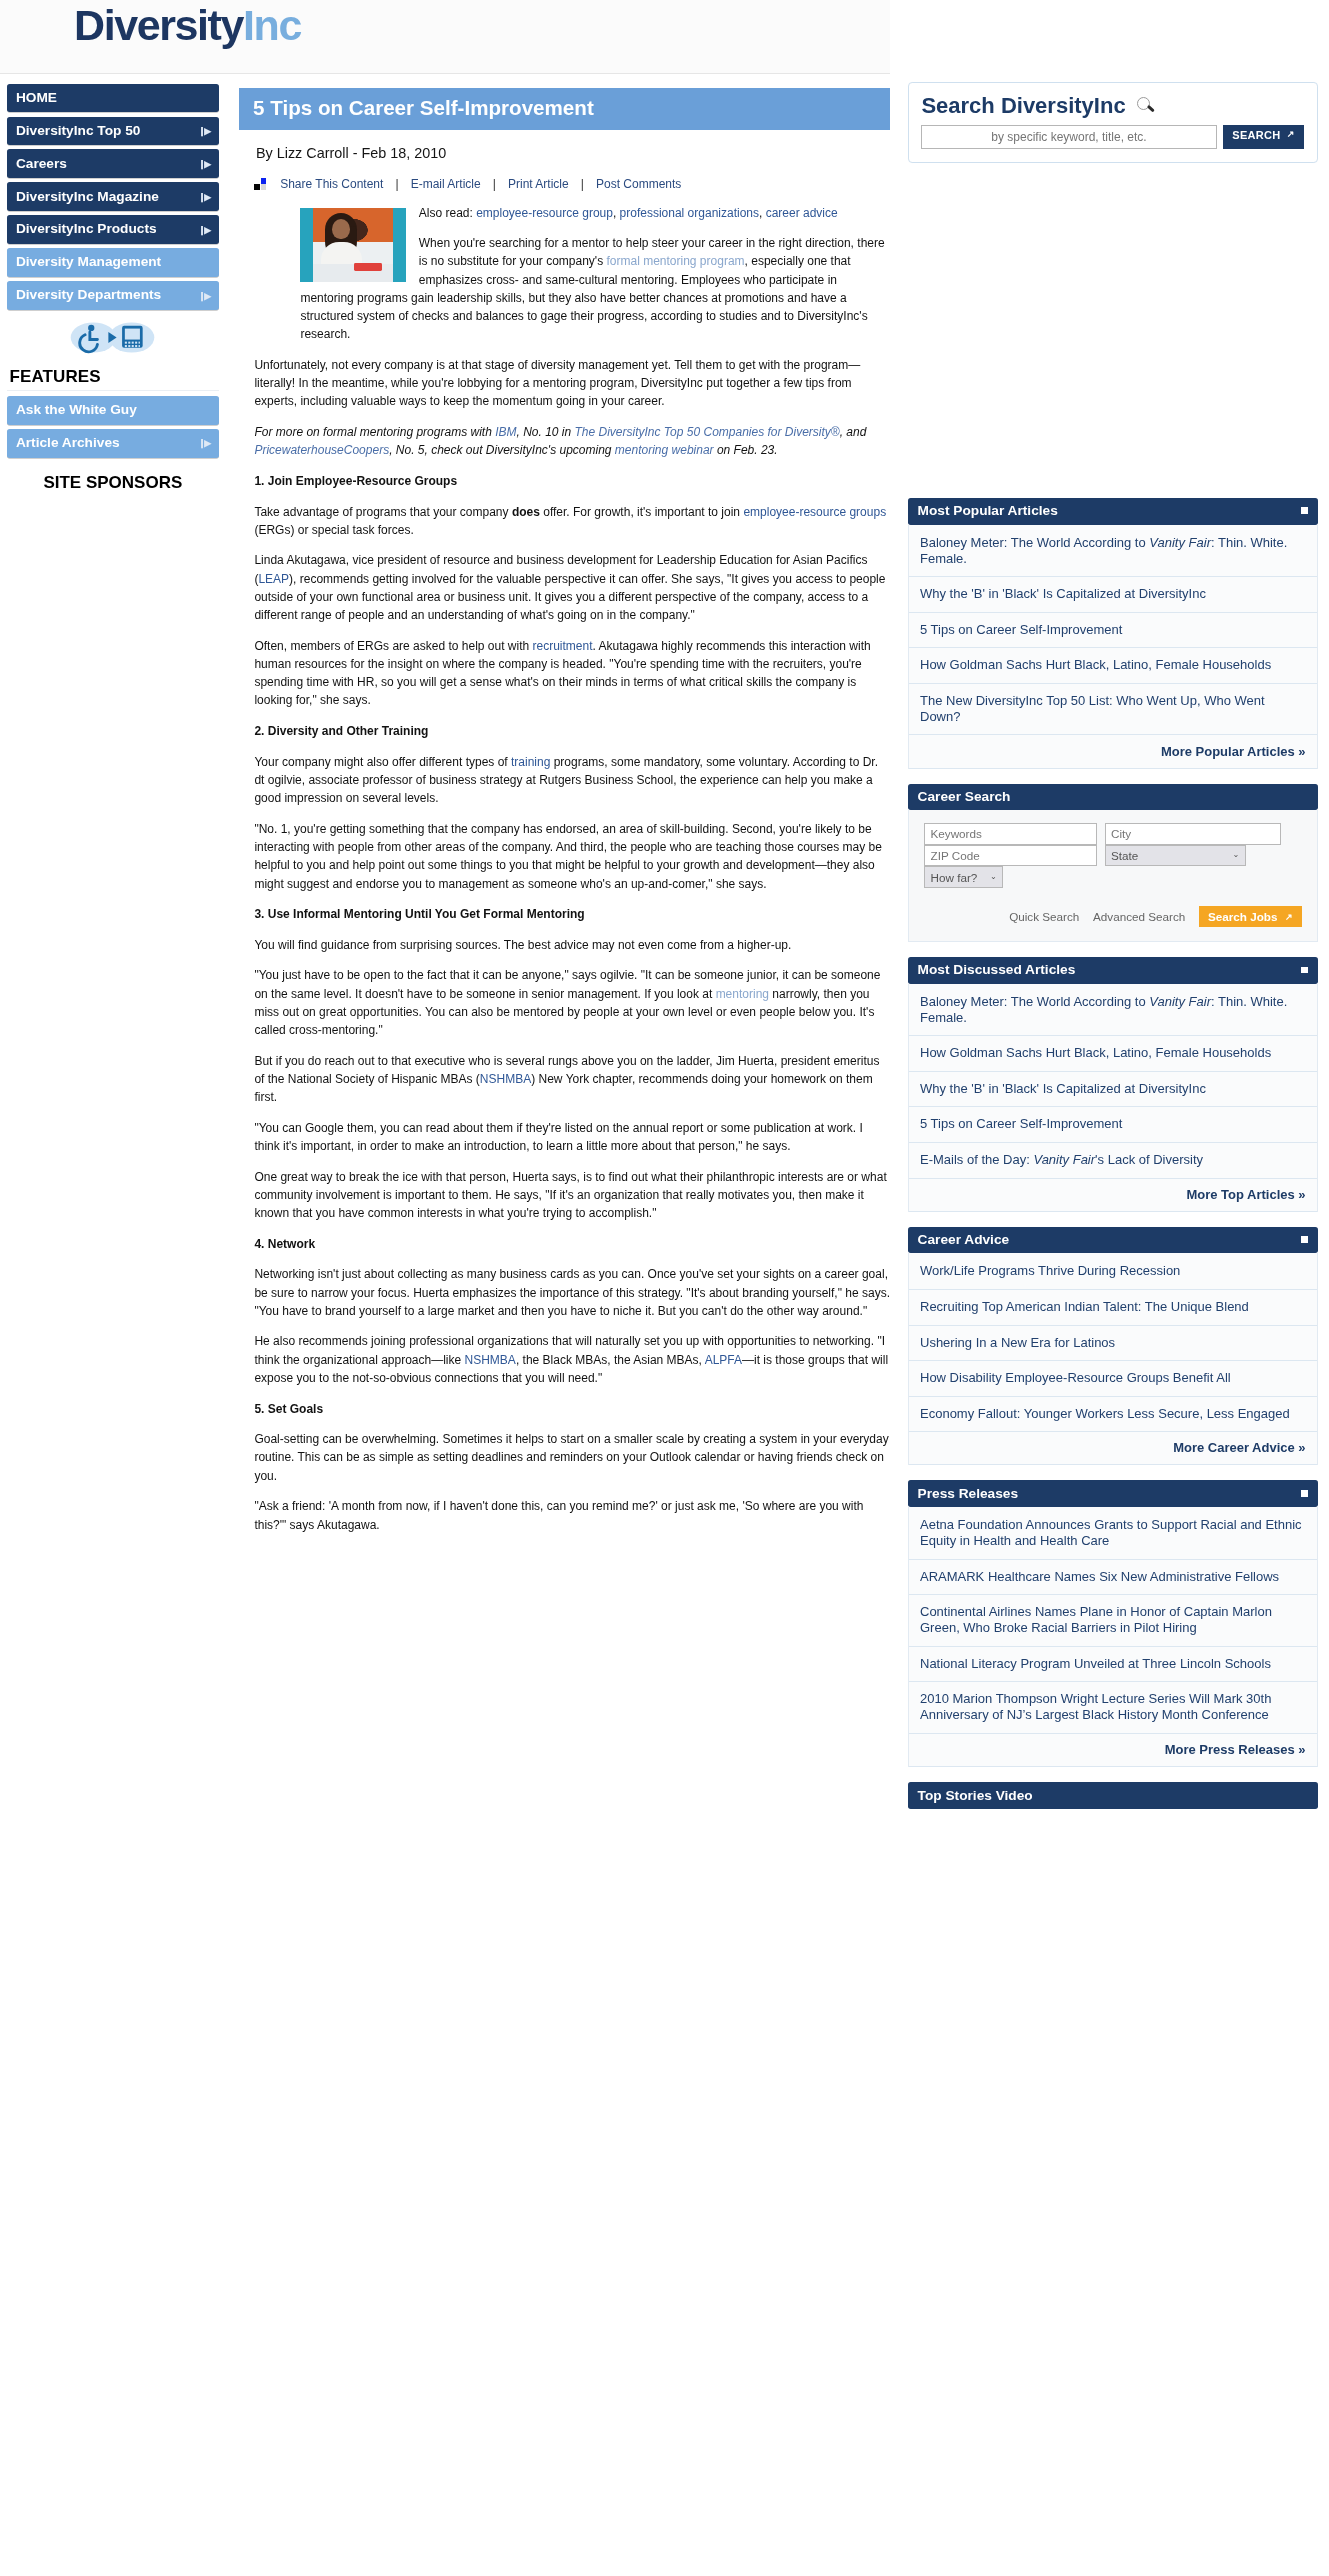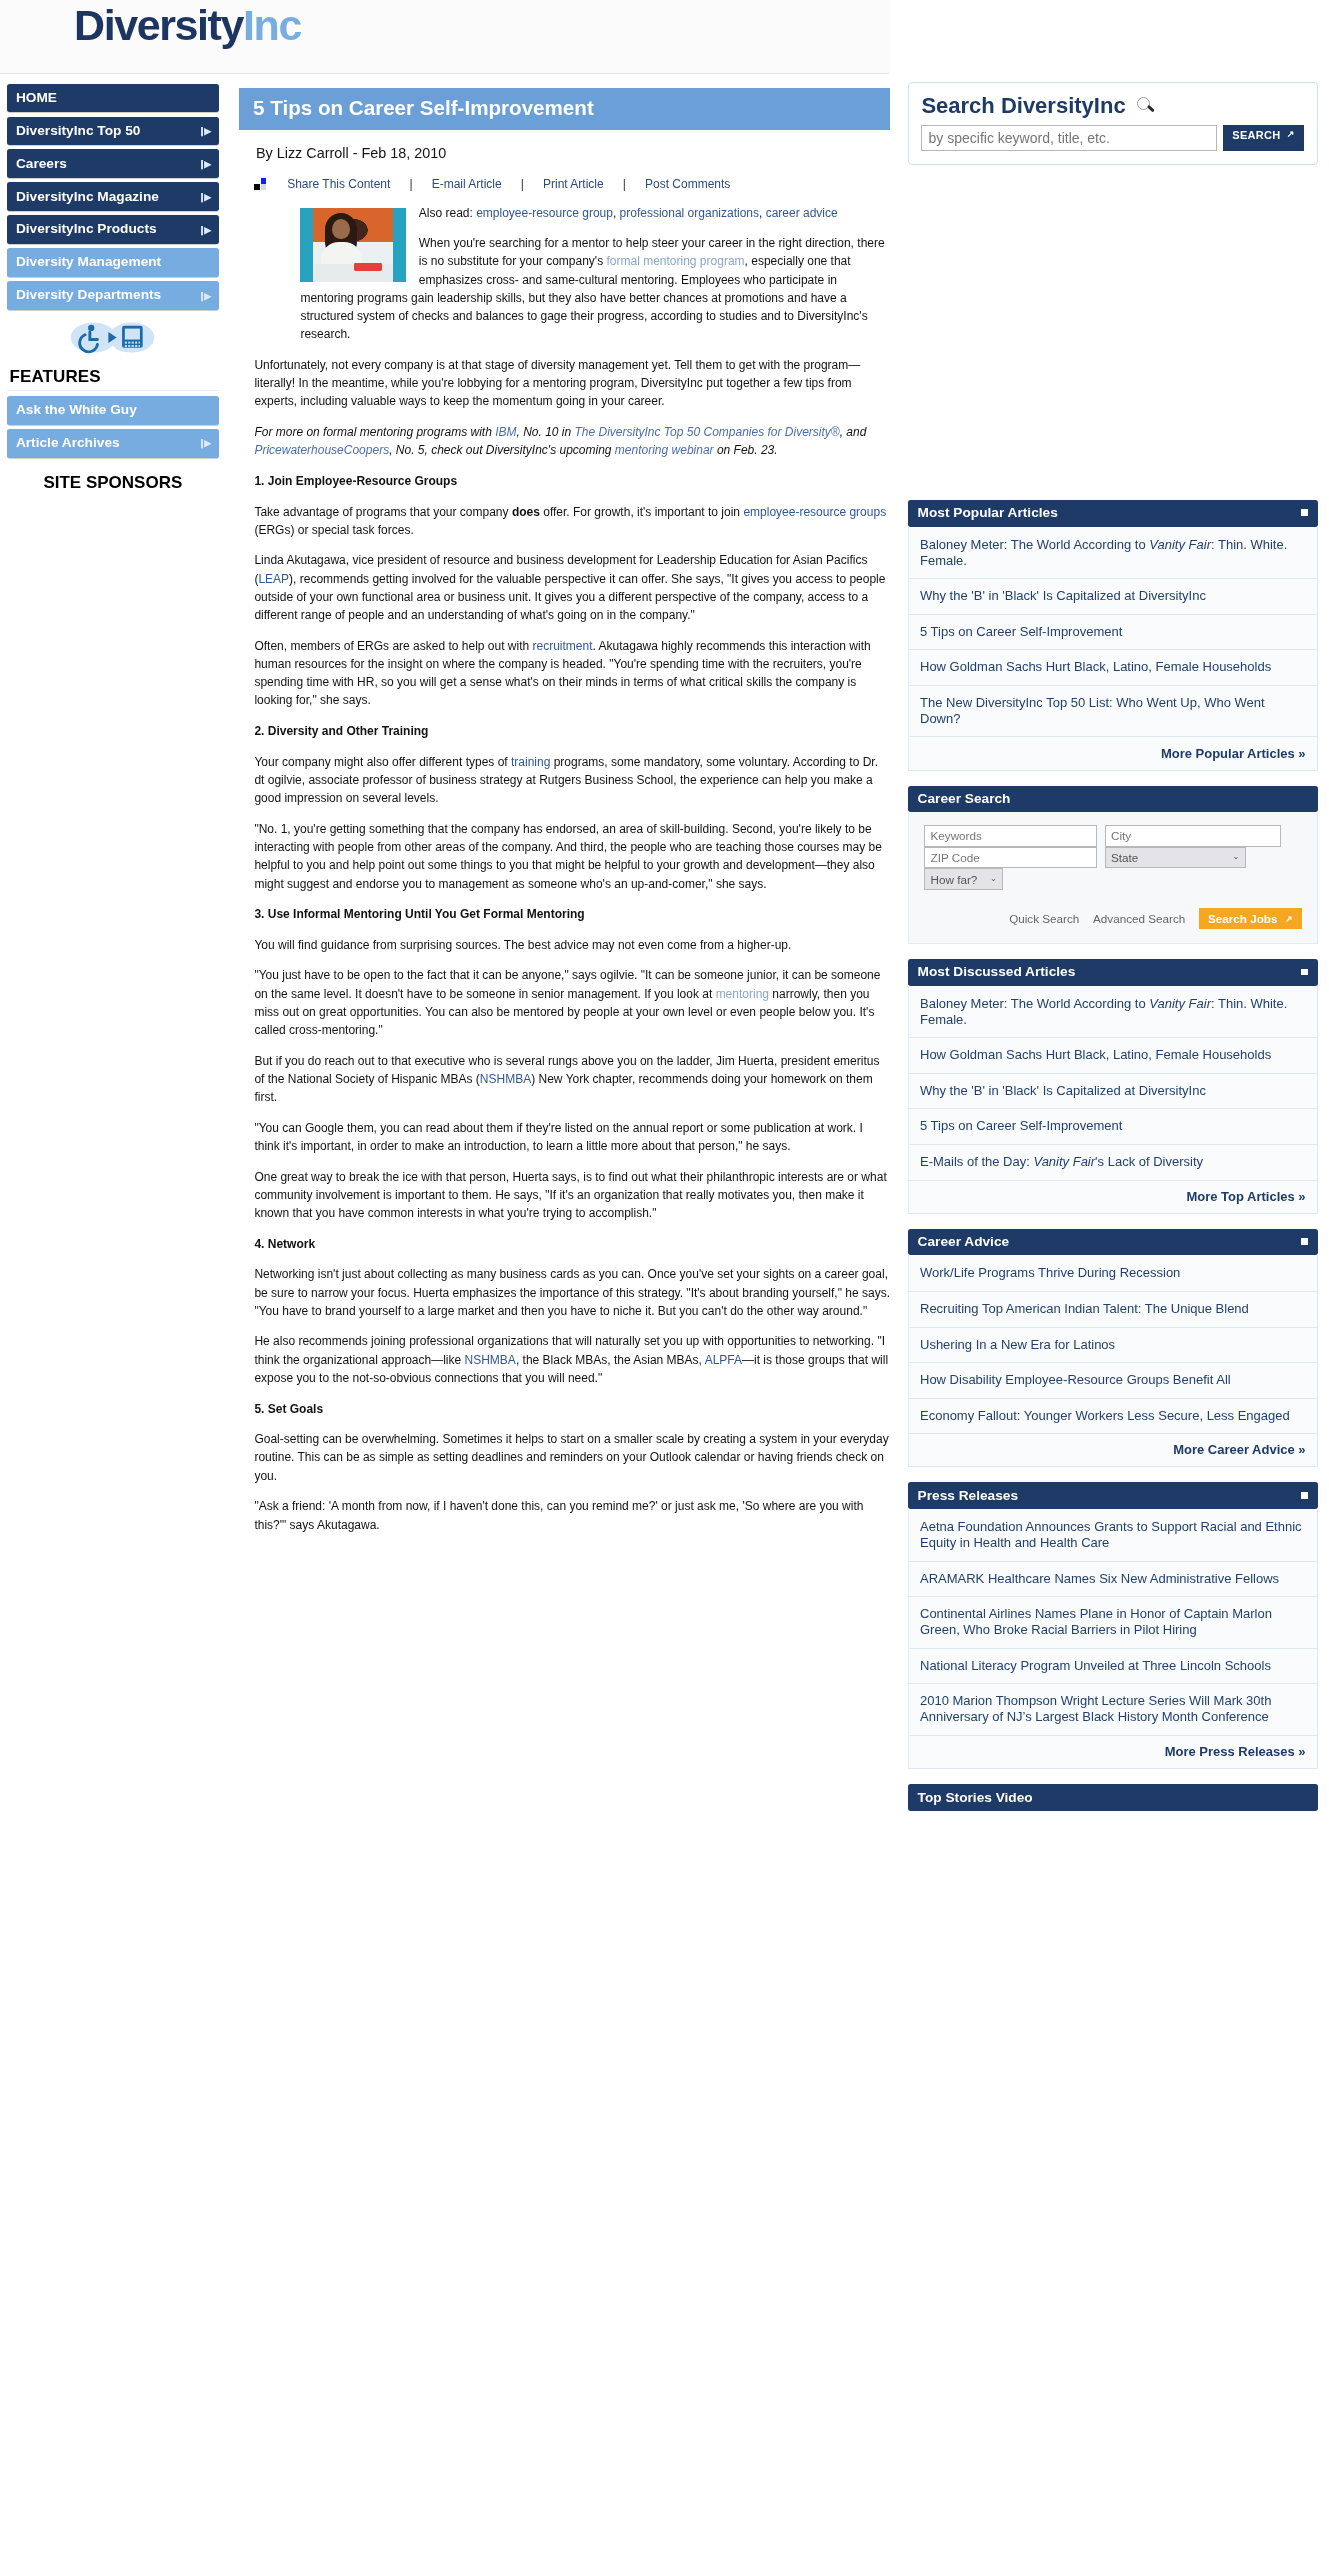--- a/index.html
+++ b/index.html
@@ -72,21 +72,21 @@
     font-size:20.6px;
     font-weight:bold;
     padding:10.3px 0 11px 13.7px;
     line-height:1;
   }
   .byline { font-size:14.4px; color:#151515; margin:15px 0 0 16.5px; }
   .toolbar {
     margin:16.5px 0 12.4px 15px;
     font-size:12px;
     color:#2f4f82;
-    display:flex; align-items:center; gap:17px;
+    display:flex; align-items:center; gap:10px;
   }
   .toolbar a { color:#2b4b80; text-decoration:none; }
   .toolbar .sep { color:#333; margin:0 2.1px; }
   .share-ico { display:inline-block; width:11.7px; height:12.4px; position:relative; margin-right:4.1px; }
   .share-ico i { position:absolute; display:block; width:5.5px; height:6.2px; }
   .share-ico .b1 { right:0; top:0; background:#0b22f0; }
   .share-ico .b2 { left:0; bottom:0; background:#050505; }
   .share-ico .b3 { right:0; bottom:0; background:#d9d9d9; }
 
   .art-img {
@@ -145,22 +145,23 @@
   .searchbox h2 {
     margin:0 0 6.2px 0; font-size:22px; color:#1d3b66; font-weight:bold;
     display:flex; align-items:center; gap:11px;
   }
   .mag { display:inline-block; width:18px; height:18px; position:relative; }
   .mag .ring { position:absolute; left:0; top:0; width:13px; height:13px; border:1.6px solid #9b9b9b; border-radius:50%; }
   .mag .hdl  { position:absolute; left:10.3px; top:10.3px; width:7.6px; height:2.7px; background:#2b2b2b; transform:rotate(42deg); border-radius:1.4px;}
   .search-row { display:flex; gap:6.2px; align-items:stretch; }
   .search-input {
     flex:1; border:0.7px solid #b6b6b6; background:#fff;
-    font-size:14px; color:#6b6b6b; padding:4.1px 6.2px;
+    font-size:12px; color:#6b6b6b; padding:4.1px 6.2px;
     font-family:"Liberation Sans", sans-serif;
+    text-align:center;
   }
   .search-btn {
     background:#1d3b66; color:#fff; font-size:11px; font-weight:bold;
     border:0; padding:4.1px 9.6px; letter-spacing:0.3px;
     display:flex; gap:6.2px; cursor:pointer;
     font-family:"Liberation Sans", sans-serif;
   }
   .arrow-box { font-size:9px; }
 
   .adslot { height:323px; background:#ffffff; }

